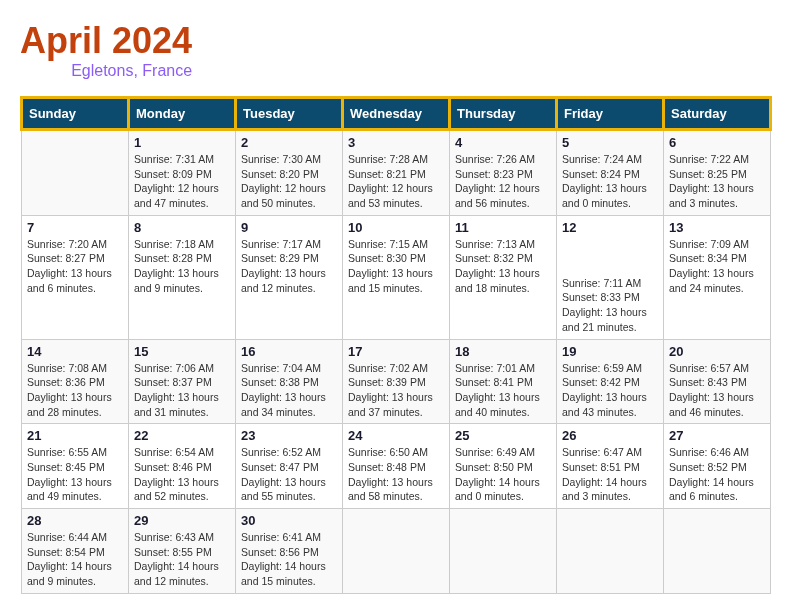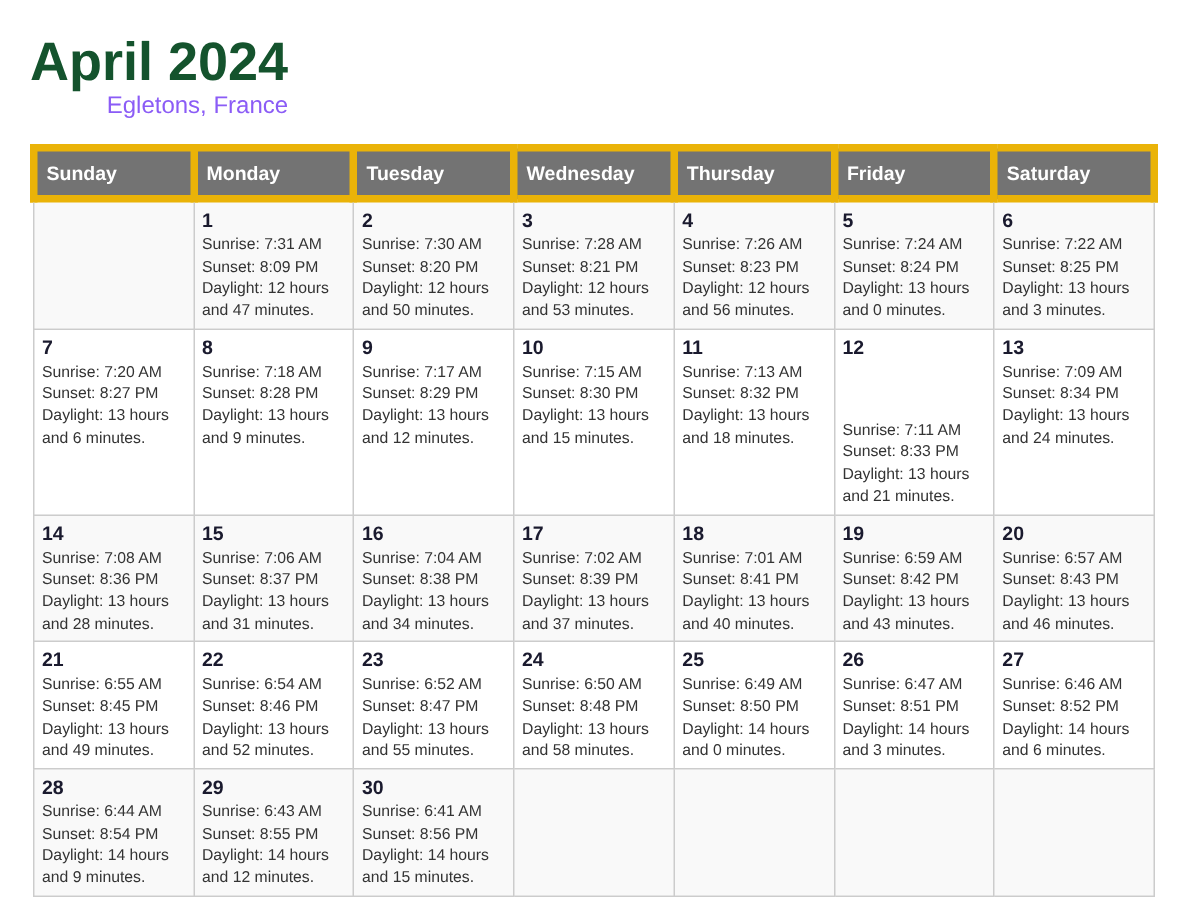--- a/index.html
+++ b/index.html
@@ -24,39 +24,39 @@
     .logo-bird {
       width: 28px;
       height: 28px;
     }
     .title-block {
       text-align: right;
     }
     .month-title {
       font-size: 36px;
       font-weight: bold;
-      color: #14532d;
+      color: #c2410c;
     }
     .location {
       font-size: 16px;
       color: #8b5cf6;
     }
     table {
       width: 100%;
       border-collapse: collapse;
       font-size: 11px;
     }
     thead tr th {
-      background-color: #737373;
+      background-color: #0c4a6e;
       color: #fff;
       padding: 7px 6px;
       text-align: left;
       font-size: 13px;
       font-weight: bold;
-      border: 5px solid #eab308;
+      border: 3px solid #eab308;
     }
     tbody tr td {
       border: 1px solid #ccc;
       vertical-align: top;
       padding: 4px 5px;
       width: 107px;
       min-height: 80px;
     }
     .day-number {
       font-size: 13px;

